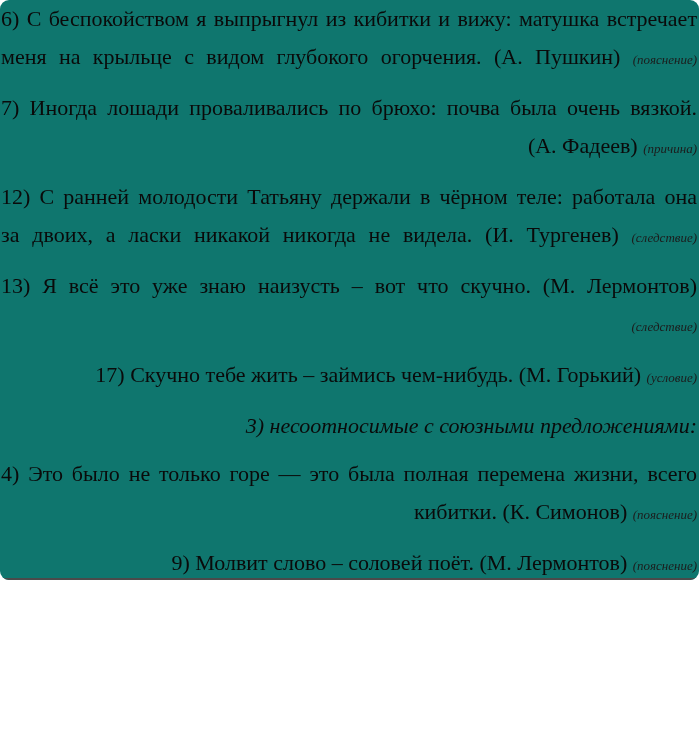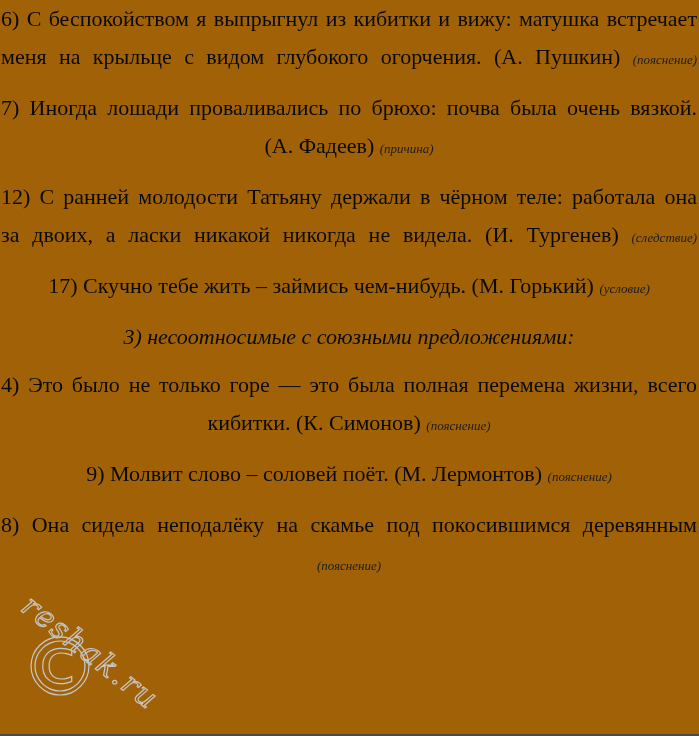--- a/index.html
+++ b/index.html
@@ -3,38 +3,39 @@
 <meta charset="utf-8">
 <style>
   html, body {
     margin: 0;
     padding: 0;
     background: #ffffff;
   }
   .page {
     position: relative;
     width: 699px;
-    height: 736px;
+    height: 580px;
     overflow: hidden;
-    background: #a16207;
+    background: #0f766e;
     font-family: "Liberation Serif", "DejaVu Serif", serif;
     color: #0a0a0a;
+    border-radius: 9px;
   }
   .text-layer {
     position: absolute;
     top: 0; left: 0; right: 0; bottom: 0;
     padding: 0 2px 0 1px;
     z-index: 1;
   }
   .para { margin: 0 0 10px 0; }
   .para:last-child { margin-bottom: 0; }
   .line {
     font-size: 22px;
     line-height: 38px;
-    text-align: center;
+    text-align: right;
     white-space: normal;
     overflow: hidden;
   }
   .line.just {
     text-align: justify;
     text-align-last: justify;
   }
   .note {
     font-style: italic;
     font-size: 13px;
@@ -95,20 +96,24 @@
     <div class="para">
       <div class="line just"><span>7)</span>&nbsp;<span>Иногда&nbsp;лошади&nbsp;проваливались&nbsp;по&nbsp;брюхо:&nbsp;почва&nbsp;была&nbsp;очень&nbsp;вязкой.</span></div>
       <div class="line"><span>(А.&nbsp;Фадеев)</span>&nbsp;<span class="note">(причина)</span></div>
     </div>
 
     <div class="para">
       <div class="line just"><span>12)</span>&nbsp;<span>С&nbsp;ранней&nbsp;молодости&nbsp;Татьяну&nbsp;держали&nbsp;в&nbsp;чёрном&nbsp;теле:&nbsp;работала&nbsp;она</span></div>
       <div class="line just"><span>за&nbsp;двоих,&nbsp;а&nbsp;ласки&nbsp;никакой&nbsp;никогда&nbsp;не&nbsp;видела.</span>&nbsp;<span>(И.&nbsp;Тургенев)</span>&nbsp;<span class="note">(следствие)</span></div>
     </div>
 
+    <div class="para">
+      <div class="line just"><span>13)</span>&nbsp;<span>Я&nbsp;всё&nbsp;это&nbsp;уже&nbsp;знаю&nbsp;наизусть&nbsp;–&nbsp;вот&nbsp;что&nbsp;скучно.</span>&nbsp;<span>(М.&nbsp;Лермонтов)</span></div>
+      <div class="line"><span class="note">(следствие)</span></div>
+    </div>
 
     <div class="para">
       <div class="line"><span>17)</span>&nbsp;<span>Скучно&nbsp;тебе&nbsp;жить&nbsp;–&nbsp;займись&nbsp;чем-нибудь.</span>&nbsp;<span>(М.&nbsp;Горький)</span>&nbsp;<span class="note">(условие)</span></div>
     </div>
 
     <div class="para">
       <div class="line heading"><span>3)</span>&nbsp;<span>несоотносимые&nbsp;с&nbsp;союзными&nbsp;предложениями:</span></div>
     </div>
 
     <div class="para">

